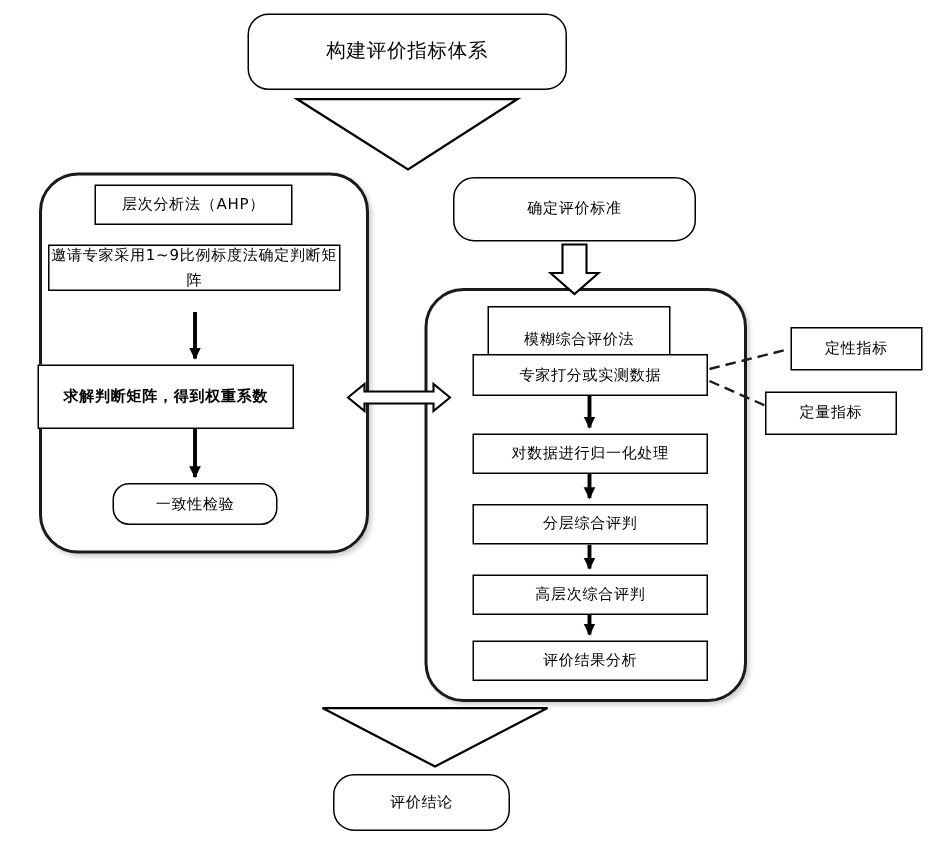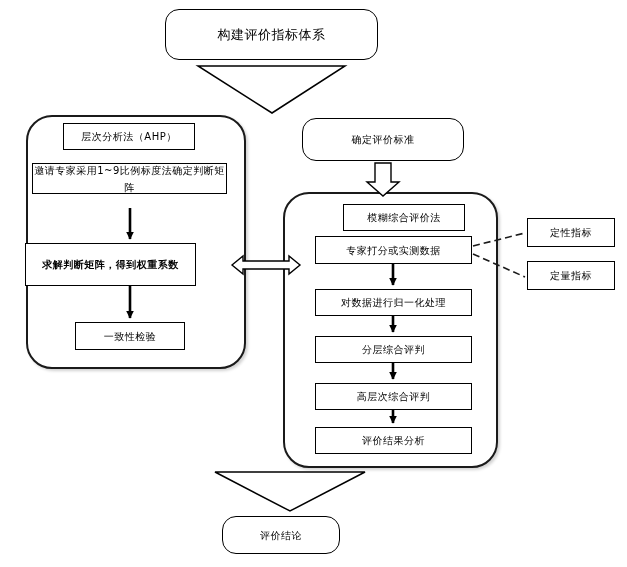--- a/index.html
+++ b/index.html
@@ -57,41 +57,41 @@
   <div class="node rounded" style="left:165px;top:9px;width:213px;height:51px;font-size:13px;">构建评价指标体系</div>
 
   <div class="group" style="left:26px;top:115px;width:220px;height:254px;"></div>
 
   <div class="node rect" style="left:63px;top:123px;width:132px;height:27px;">层次分析法（AHP）</div>
 
   <div class="node rect" style="left:32px;top:163px;width:195px;height:31px;">邀请专家采用1~9比例标度法确定判断矩阵</div>
 
   <div class="node rect" style="left:25px;top:243px;width:171px;height:43px;font-weight:bold;">求解判断矩阵，得到权重系数</div>
 
-  <div class="node rect" style="left:75px;top:322px;width:110px;height:28px;">一致性检验</div>
+  <div class="node rect" style="left:75px;top:322px;width:110px;height:28px;border-radius:11px;">一致性检验</div>
 
   <div class="node rounded" style="left:302px;top:118px;width:162px;height:43px;">确定评价标准</div>
 
   <div class="group" style="left:283px;top:192px;width:215px;height:276px;"></div>
 
-  <div class="node rect" style="left:343px;top:204px;width:122px;height:27px;">模糊综合评价法</div>
+  <div class="node rect" style="left:325px;top:204px;width:122px;height:44px;">模糊综合评价法</div>
 
   <div class="node rect" style="left:315px;top:289px;width:157px;height:27px;">对数据进行归一化处理</div>
 
   <div class="node rect" style="left:315px;top:236px;width:157px;height:28px;z-index:5;">专家打分或实测数据</div>
 
   <div class="node rect" style="left:315px;top:336px;width:157px;height:27px;">分层综合评判</div>
 
   <div class="node rect" style="left:315px;top:383px;width:157px;height:27px;">高层次综合评判</div>
 
   <div class="node rect" style="left:315px;top:427px;width:157px;height:27px;">评价结果分析</div>
 
   <div class="node rect" style="left:527px;top:218px;width:88px;height:29px;z-index:7;">定性指标</div>
 
-  <div class="node rect" style="left:527px;top:261px;width:88px;height:29px;z-index:7;">定量指标</div>
+  <div class="node rect" style="left:510px;top:261px;width:88px;height:29px;z-index:7;">定量指标</div>
 
   <div class="node rounded" style="left:222px;top:516px;width:118px;height:38px;">评价结论</div>
 
   <svg class="layer">
     <defs>
       <marker id="solidArrow" markerWidth="9" markerHeight="9" refX="7.2" refY="4.5" orient="auto" markerUnits="userSpaceOnUse">
         <path d="M0,0.6 L8,4.5 L0,8.4 z" fill="#000"></path>
       </marker>
     </defs>
 

